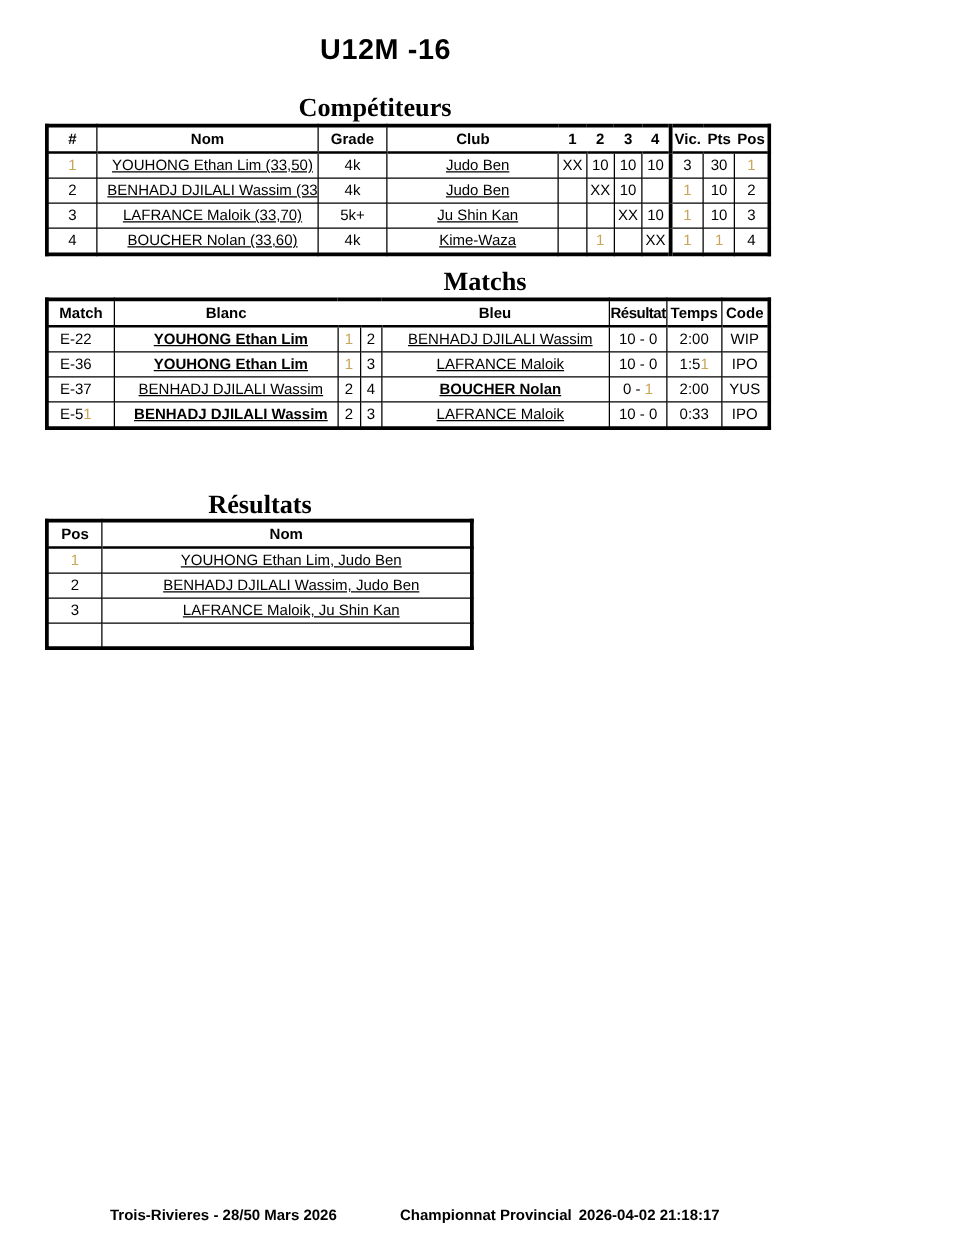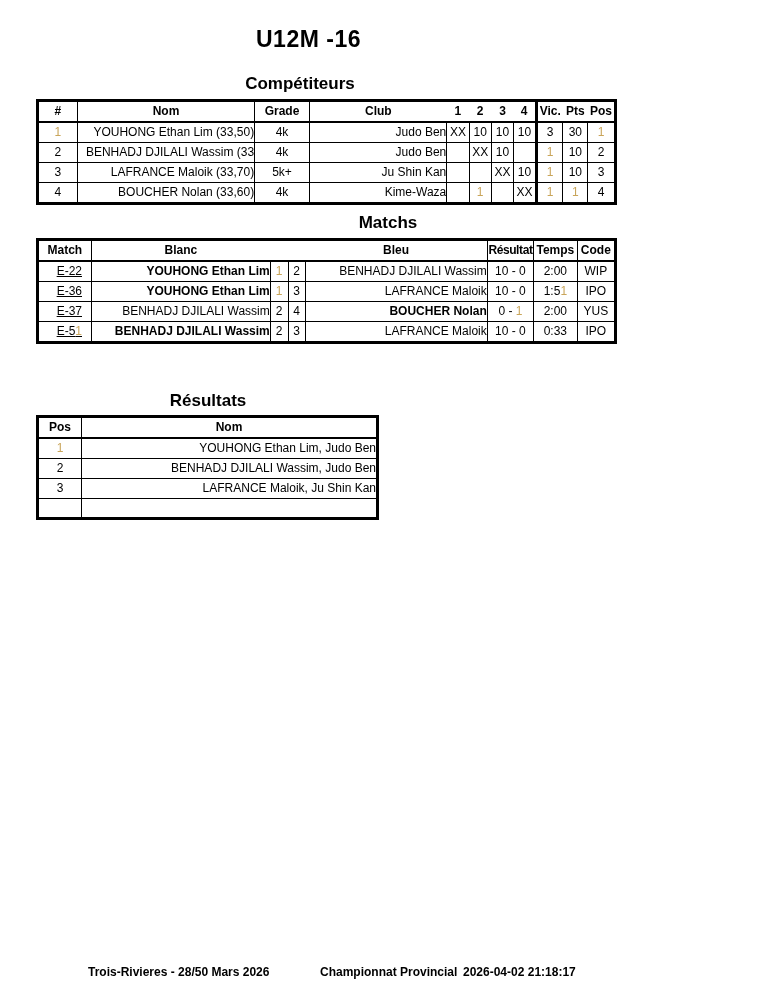--- a/index.html
+++ b/index.html
@@ -5,41 +5,41 @@
   html,body{margin:0;padding:0;background:#fff;}
   .page{
     position:relative;width:617px;height:990px;background:#ffffff;
     font-family:"Liberation Sans",sans-serif;color:#000;overflow:hidden;
   }
   .title{
     position:absolute;top:26px;left:0;width:100%;text-align:center;
     font-size:23px;font-weight:bold;letter-spacing:0.5px;
   }
   .heading{
-    position:absolute;transform:translateX(-50%);font-size:17px;font-weight:bold;white-space:nowrap;
+    position:absolute;transform:translateX(-50%);font-size:21px;font-weight:bold;white-space:nowrap;font-family:Liberation Serif, serif;
   }
   #h-comp{left:300px;top:74px}
   #h-match{left:388px;top:213px}
   #h-res{left:208px;top:391px}
 
   table{
     position:absolute;border-collapse:collapse;table-layout:fixed;
     border:3px solid #000;
   }
   th,td{
     box-sizing:border-box;height:20px;padding:0;margin:0;
     font-size:12px;line-height:19px;white-space:nowrap;overflow:hidden;
     text-align:center;vertical-align:middle;
   }
   th{font-weight:bold;border-bottom:2px solid #000;}
   th.divl{border-left:1px solid #000;}
   td{border:1px solid #000;}
   .sep{border-left:3px solid #000 !important;}
-  td.name{text-align:right;padding-left:8px;}
-  td.idcell{text-align:center;padding-left:9px;text-decoration:underline;}
+  td.name{text-align:center;padding-left:8px;text-decoration:underline;}
+  td.idcell{text-align:left;padding-left:9px;}
   th.squeeze{letter-spacing:-0.4px;}
   .one{color:var(--one-color,#C9A55A);}
   .footer-item{position:absolute;top:965px;font-size:12px;font-weight:bold;white-space:nowrap;}
   #f-venue{left:88px}
   #f-event{left:320px}
   #f-gen{left:463px}
 </style>
 </head>
 <body>
 

